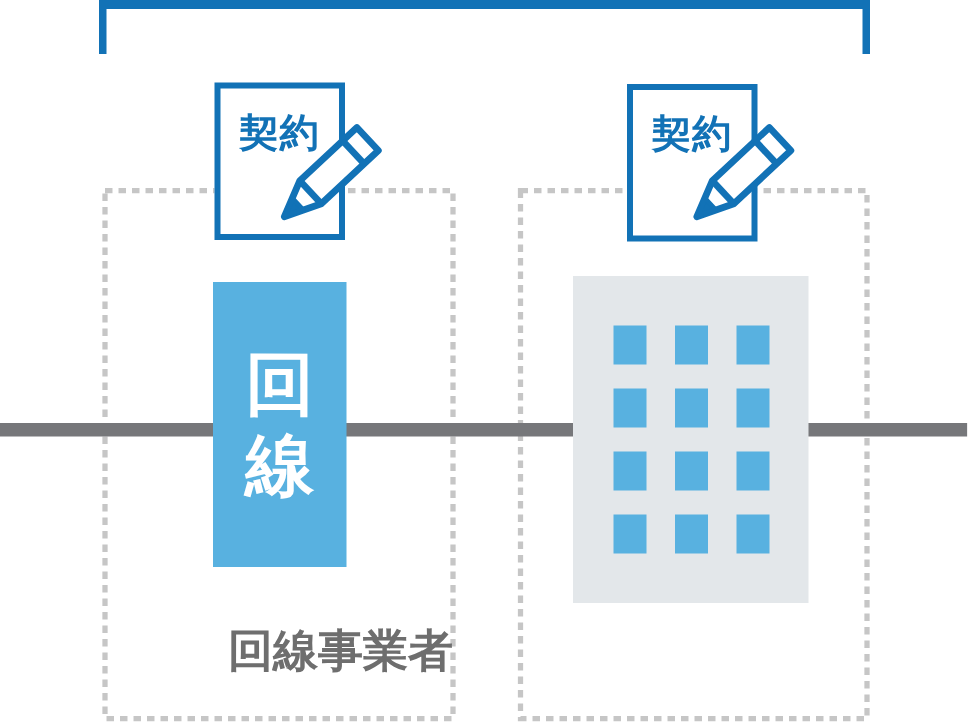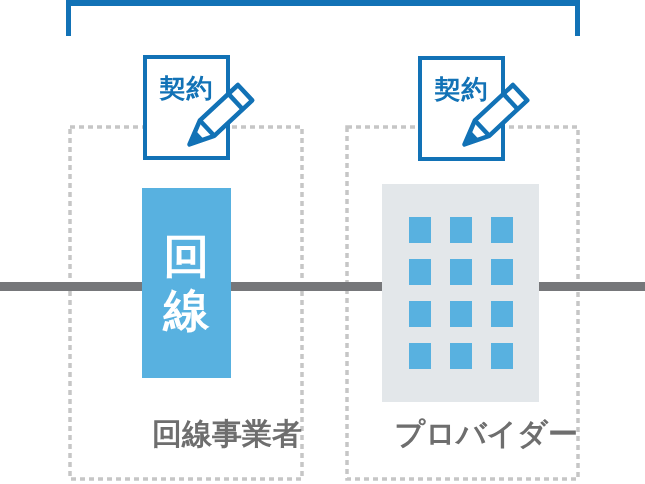--- a/index.html
+++ b/index.html
@@ -146,15 +146,14 @@
         <span class="win"></span>
         <span class="win"></span>
         <span class="win"></span>
         <span class="win"></span>
         <span class="win"></span>
         <span class="win"></span>
       </div>
   </div>
 
   <div class="entity-label left">回線事業者</div>
-  <div class="entity-label right">プロバイダー</div>
 
 </div>
 
 </body></html>

